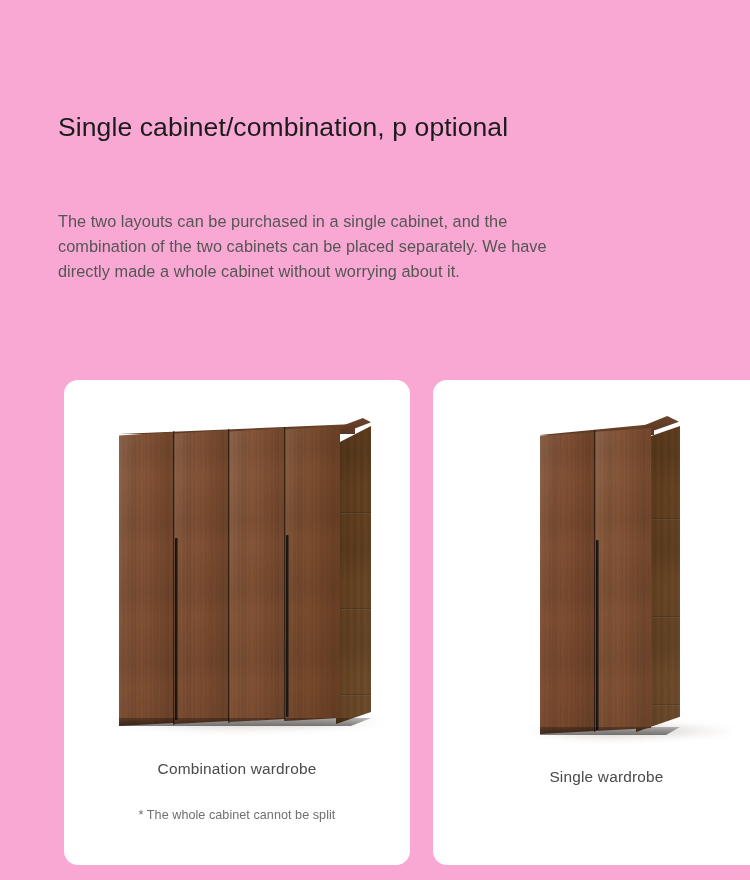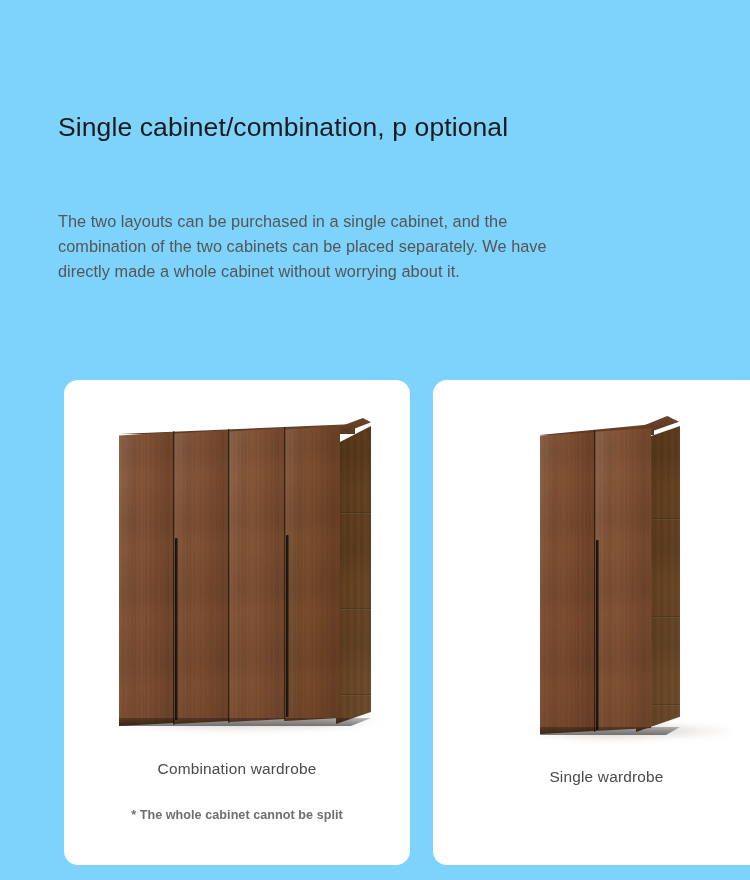--- a/index.html
+++ b/index.html
@@ -12,21 +12,21 @@
     background: #f1f1f1;
     font-family: "Liberation Sans", sans-serif;
     overflow: hidden;
     position: relative;
   }
 
   .page {
     width: 750px;
     height: 880px;
     position: relative;
-    background: #7dd3fc;
+    background: #f9a8d4;
   }
 
   
   .text-block {
     position: absolute;
     left: 58px;
     top: 112px;
     width: 640px;
   }
 
@@ -227,21 +227,21 @@
   .caption-sub {
     position: absolute;
     width: 100%;
     text-align: center;
     font-size: 12.6px;
     color: #6f6f6f;
     letter-spacing: 0.05px;
   }
 
   .cap-left-main { top: 380px; }
-  .cap-left-sub  { top: 428px; font-weight: bold; }
+  .cap-left-sub  { top: 428px; }
   .cap-right-main{ top: 388px; }
 </style>
 </head>
 <body>
 
 <div class="page">
 
   <div class="text-block">
     <h1 class="headline">Single cabinet/combination, p optional</h1>
 

